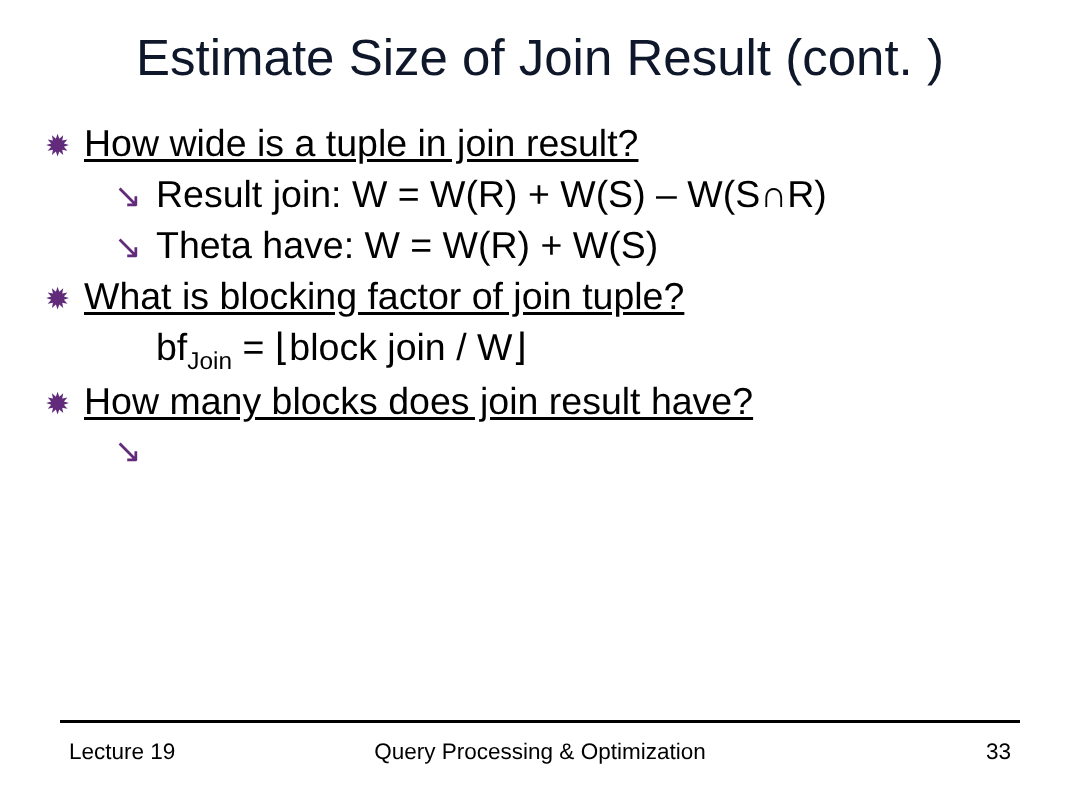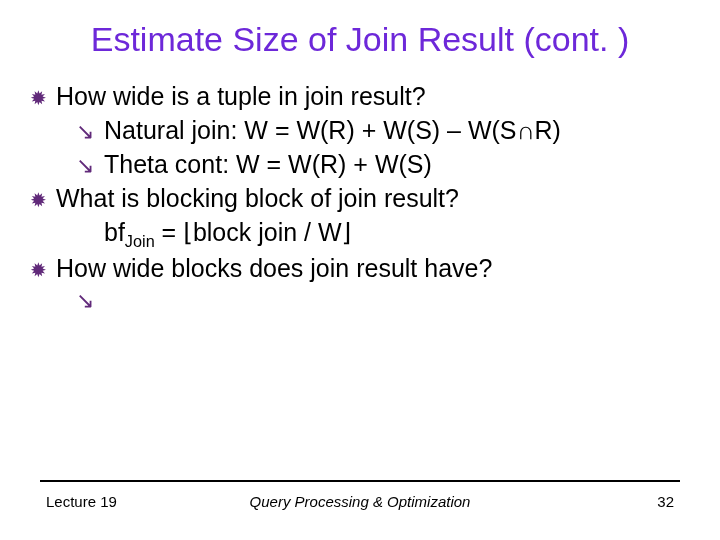--- a/index.html
+++ b/index.html
@@ -18,21 +18,21 @@
     height: 540px;
     box-sizing: border-box;
   }
   .title {
     position: absolute;
     top: 20px;
     left: 0;
     width: 720px;
     text-align: center;
     font-size: 34px;
-    color: #6d28d9;
+    color: #0f172a;
     font-weight: 400;
   }
   .body {
     position: absolute;
     top: 80px;
     left: 30px;
     width: 660px;
     font-size: 25px;
     line-height: 1.35;
   }
@@ -42,20 +42,21 @@
   }
   .lvl1-bullet {
     width: 26px;
     flex: 0 0 26px;
     color: #612a7a;
     font-size: 20px;
     line-height: 1.6;
   }
   .lvl1-text {
     flex: 1;
+    text-decoration: underline;
   }
   .lvl2 {
     padding-left: 46px;
   }
   .lvl2-bullet {
     width: 28px;
     flex: 0 0 28px;
     color: #612a7a;
     font-size: 22px;
   }
@@ -72,71 +73,71 @@
     position: absolute;
     bottom: 30px;
     left: 0;
     width: 720px;
     height: 24px;
     font-family: "Comic Sans MS", cursive, sans-serif;
     font-size: 15px;
     color: #000;
   }
   .foot-left  { position: absolute; left: 46px;  bottom: 0; }
-  .foot-center{ position: absolute; left: 0; right: 0; bottom: 0; text-align: center; font-style: italic; }
+  .foot-center{ position: absolute; left: 0; right: 0; bottom: 0; text-align: center; }
   .foot-right { position: absolute; right: 46px; bottom: 0; }
 </style>
 </head>
 <body>
 
 <div class="slide">
 
   <div class="title">Estimate Size of Join Result (cont. )</div>
 
   <div class="body">
 
     <div class="row">
       <span class="lvl1-bullet">✹</span>
       <span class="lvl1-text">How wide is a tuple in join result?</span>
     </div>
 
     <div class="row lvl2">
       <span class="lvl2-bullet">↘</span>
-      <span>Natural join: W = W(R) + W(S) – W(S∩R)</span>
+      <span>Result join: W = W(R) + W(S) – W(S∩R)</span>
     </div>
 
     <div class="row lvl2">
       <span class="lvl2-bullet">↘</span>
-      <span>Theta cont: W = W(R) + W(S)</span>
+      <span>Theta have: W = W(R) + W(S)</span>
     </div>
 
     <div class="row">
       <span class="lvl1-bullet">✹</span>
-      <span class="lvl1-text">What is blocking block of join result?</span>
+      <span class="lvl1-text">What is blocking factor of join tuple?</span>
     </div>
 
     <div class="row lvl2">
       <span class="lvl2-bullet"></span>
       <span>
         <span>bf</span><span class="sub">Join</span><span> = ⌊block join / W⌋</span>
       </span>
     </div>
 
     <div class="row">
       <span class="lvl1-bullet">✹</span>
-      <span class="lvl1-text">How wide blocks does join result have?</span>
+      <span class="lvl1-text">How many blocks does join result have?</span>
     </div>
 
     <div class="row lvl2">
       <span class="lvl2-bullet">↘</span>
     </div>
 
   </div>
 
   <div class="footer-rule"></div>
 
   <div class="footer">
     <span class="foot-left">Lecture 19</span>
     <span class="foot-center">Query Processing &amp; Optimization</span>
-    <span class="foot-right">32</span>
+    <span class="foot-right">33</span>
   </div>
 
 </div>
 
 </body></html>

